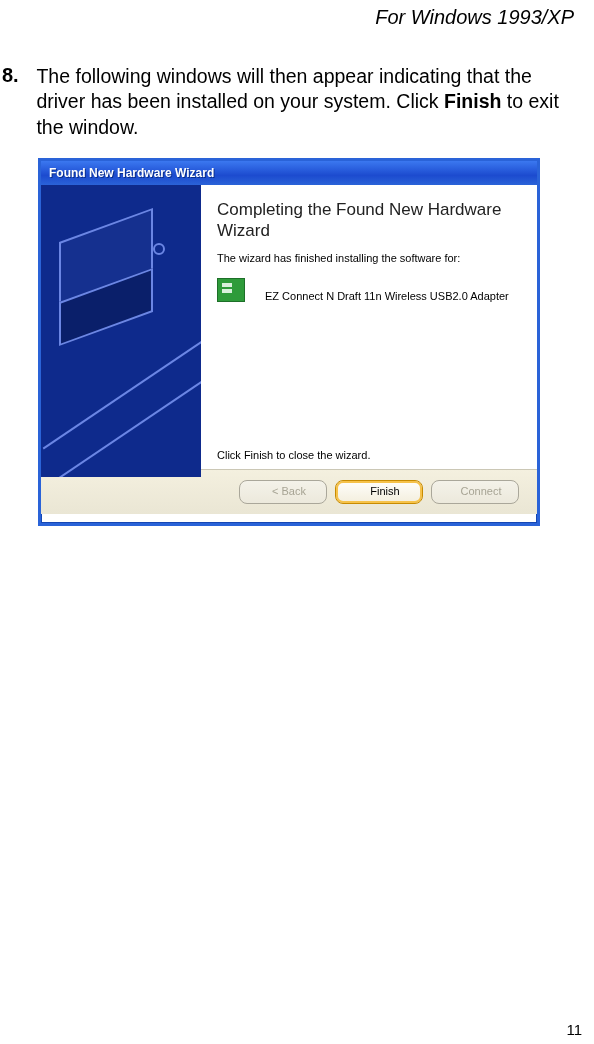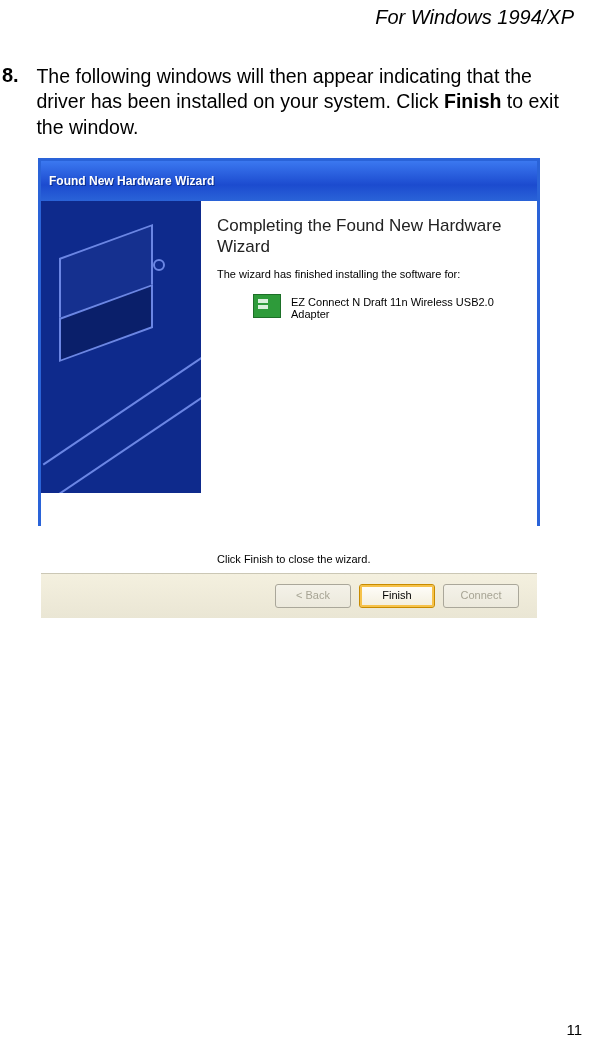--- a/index.html
+++ b/index.html
@@ -53,26 +53,26 @@
     background: #ffffff;
     font-family: Tahoma, Arial, sans-serif;
   }
   .titlebar {
     height: 24px;
     background: linear-gradient(to bottom, #3b78f0 0%, #1c4bcf 60%, #2a63d8 100%);
     color: #ffffff;
     font-size: 12px;
     font-weight: bold;
     line-height: 24px;
-    padding: 8px 8px;
+    padding: 0 8px;
     text-shadow: 1px 1px 0 #0a2d8a;
   }
   .wizard-body {
     display: flex;
-    height: 372px;
+    height: 284px;
     background: #ffffff;
   }
   .side-graphic {
     width: 160px;
     height: 292px;
     background: #0e2a8c;
     position: relative;
     overflow: hidden;
   }
   
@@ -98,23 +98,22 @@
     margin-bottom: 10px;
     line-height: 1.25;
   }
   .main-pane .subtext {
     font-size: 11px;
     color: #000;
   }
   .device-row {
     margin-top: 14px;
     display: flex;
-    align-items: flex-start;
-    gap: 10px;
-    margin-left: 36px;
+    align-items: flex-end;
+    gap: 20px;
   }
   .device-icon {
     width: 26px;
     height: 22px;
     background: #2e9b3a;
     border: 1px solid #1d6f28;
     position: relative;
     flex: 0 0 auto;
   }
   .device-icon::before {
@@ -146,24 +145,25 @@
     gap: 8px;
     padding-right: 18px;
   }
   .btn {
     min-width: 74px;
     height: 22px;
     font-size: 11px;
     font-family: Tahoma, Arial, sans-serif;
     background: linear-gradient(to bottom, #fefefe, #e8e8e3);
     border: 1px solid #aaa79a;
-    border-radius: 3px;
+    border-radius: 8px;
     text-align: center;
     line-height: 20px;
     color: #444;
+    padding-left: 12px;
   }
   .btn.disabled {
     color: #a7a494;
     background: linear-gradient(to bottom, #f4f2e9, #ece9dc);
   }
   .btn.primary {
     border: 1px solid #c88b00;
     box-shadow: 0 0 0 2px #f6c24a inset;
     color: #000;
     background: linear-gradient(to bottom, #fffefb, #f3eedd);
@@ -172,21 +172,21 @@
   .page-no {
     position: absolute;
     bottom: 6px;
     right: 12px;
     font-size: 15px;
   }
 </style>
 </head>
 <body>
 
-<div class="page-header">For Windows 1994/XP</div>
+<div class="page-header">For Windows 1993/XP</div>
 
 <div class="step-row">
   <span class="step-no">8.</span>
   <span class="step-text">
     <span>The following windows will then appear indicating that the driver has been installed on your system. Click </span><b>Finish</b><span> to exit the window.</span>
   </span>
 </div>
 
 <div class="wizard-window">
   <div class="titlebar">Found New Hardware Wizard</div>

